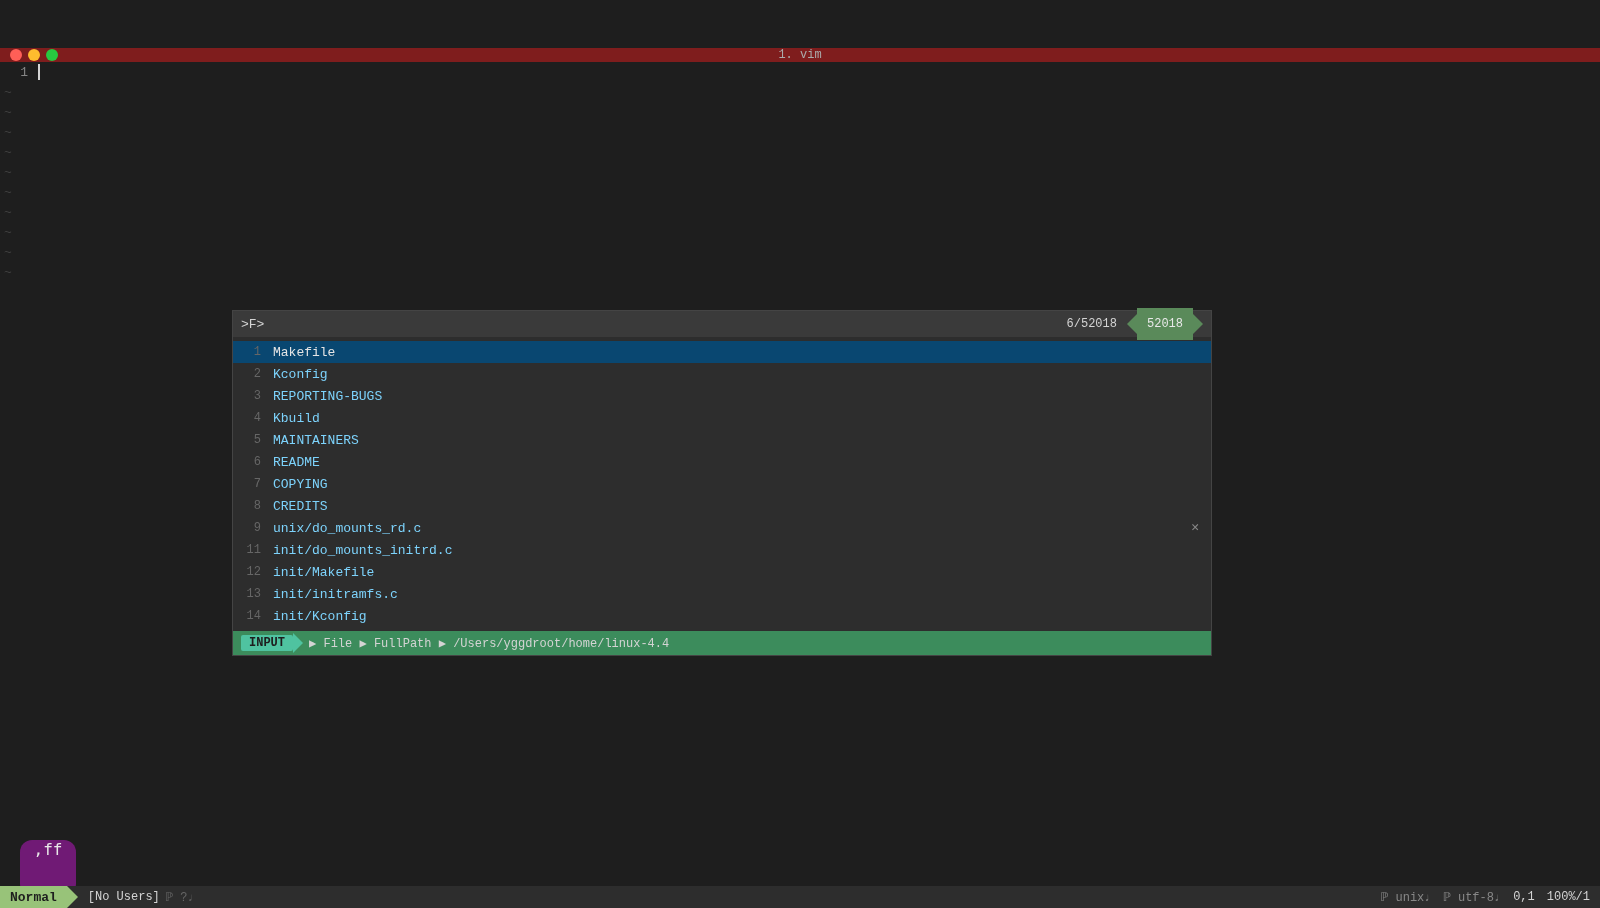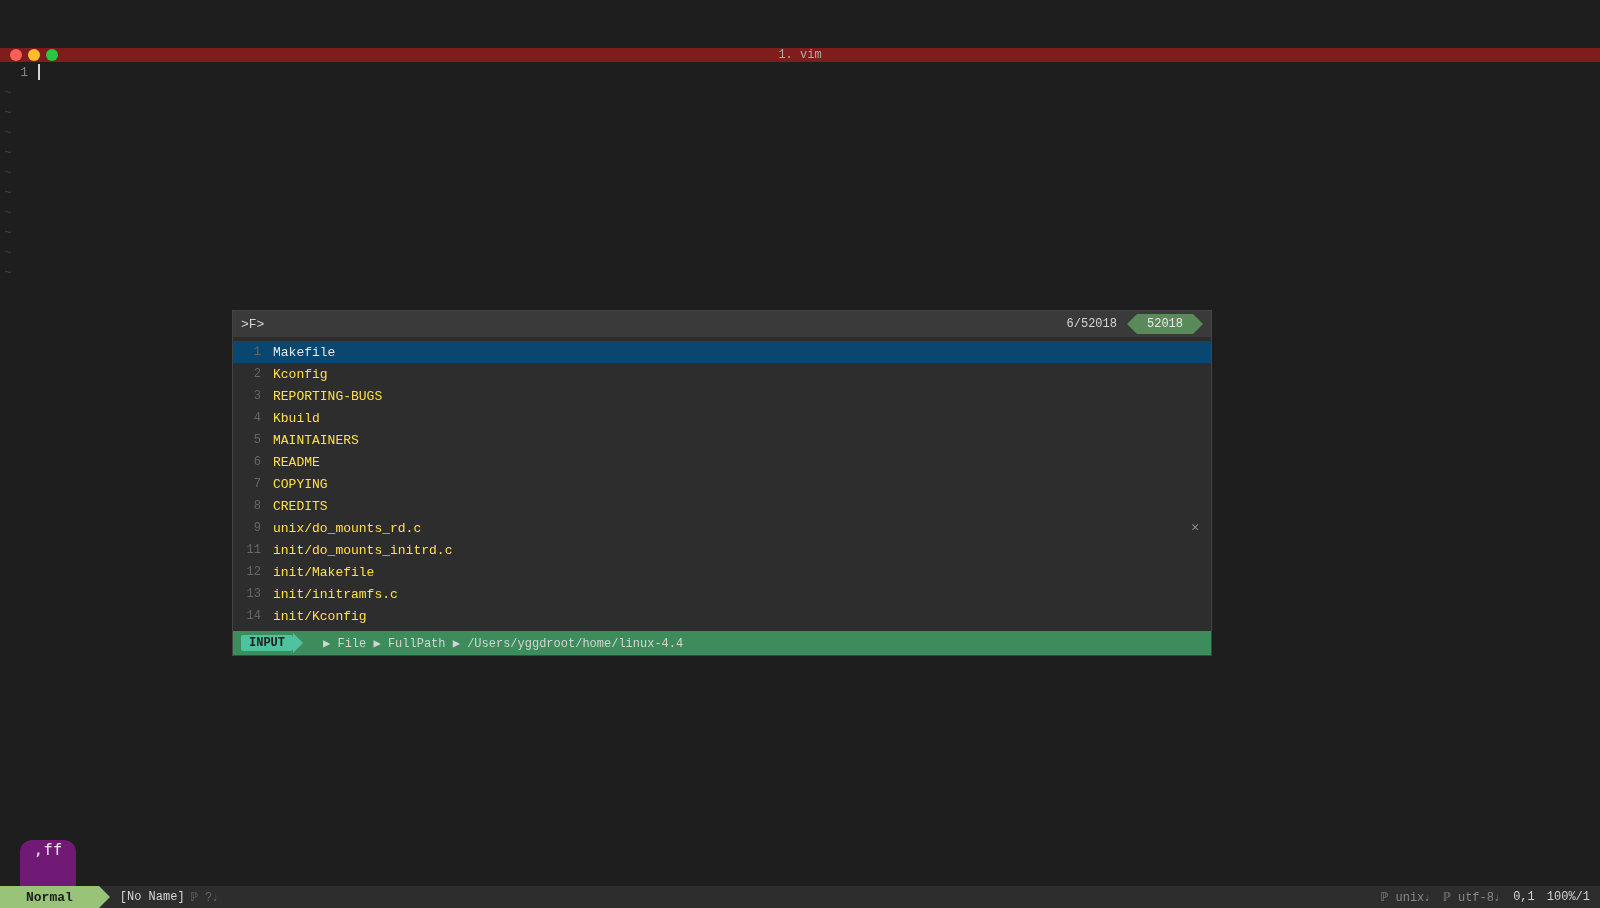--- a/index.html
+++ b/index.html
@@ -152,21 +152,21 @@
       height: 20px;
       display: flex;
       align-items: center;
     }
 
     .counter-right-box {
       background: #5a8a5a;
       color: #e8e8e8;
       font-size: 12px;
       padding: 2px 10px;
-      height: 20px;
+      height: 32px;
       display: flex;
       align-items: center;
     }
 
     .counter-right-arrow {
       width: 0;
       height: 0;
       border-top: 10px solid transparent;
       border-bottom: 10px solid transparent;
       border-left: 10px solid #5a8a5a;
@@ -193,21 +193,21 @@
       color: #666;
       width: 32px;
       text-align: right;
       padding-right: 12px;
       font-size: 12px;
       flex-shrink: 0;
     }
 
     .fzf-item-name {
       font-size: 13px;
-      color: #fde047;
+      color: #7dd3fc;
     }
 
     .fzf-item-name.highlight {
       color: #e5e5e5;
     }
 
     
     .fzf-statusbar {
       background: #3c8c5c;
       padding: 2px 8px;
@@ -230,41 +230,41 @@
       width: 0;
       height: 0;
       border-top: 10px solid transparent;
       border-bottom: 10px solid transparent;
       border-left: 10px solid #4fc3a0;
     }
 
     .fzf-status-text {
       color: #d4d4d4;
       font-size: 12px;
-      margin-left: 20px;
+      margin-left: 6px;
       font-family: Liberation Mono, monospace;
     }
 
     
     .statusbar {
       width: 100%;
       height: 22px;
       background: #2d2d2d;
       display: flex;
       align-items: center;
       position: absolute;
       bottom: 0;
       left: 0;
     }
 
     .mode-badge {
       background: #98c379;
       color: #1e1e1e;
       font-weight: bold;
-      padding: 0 26px;
+      padding: 0 10px;
       height: 22px;
       display: flex;
       align-items: center;
       font-size: 13px;
     }
 
     .mode-arrow {
       width: 0;
       height: 0;
       border-top: 11px solid transparent;
@@ -464,21 +464,21 @@
 
   <div class="ff-badge">
     <span class="ff-badge-text">,ff</span>
   </div>
 
 </div>
 
 <div class="statusbar">
   <div class="mode-badge">Normal</div>
   <div class="mode-arrow"></div>
-  <span class="statusbar-filename">[No Name]</span>
+  <span class="statusbar-filename">[No Users]</span>
   <span class="statusbar-flags">ℙ ?♩</span>
   <div class="statusbar-right">
     <span class="statusbar-encoding">ℙ unix♩</span>
     <span class="statusbar-encoding">ℙ utf-8♩</span>
     <span class="statusbar-pos">0,1</span>
     <span class="statusbar-percent">100%/1</span>
   </div>
 </div>
 
 </body></html>

